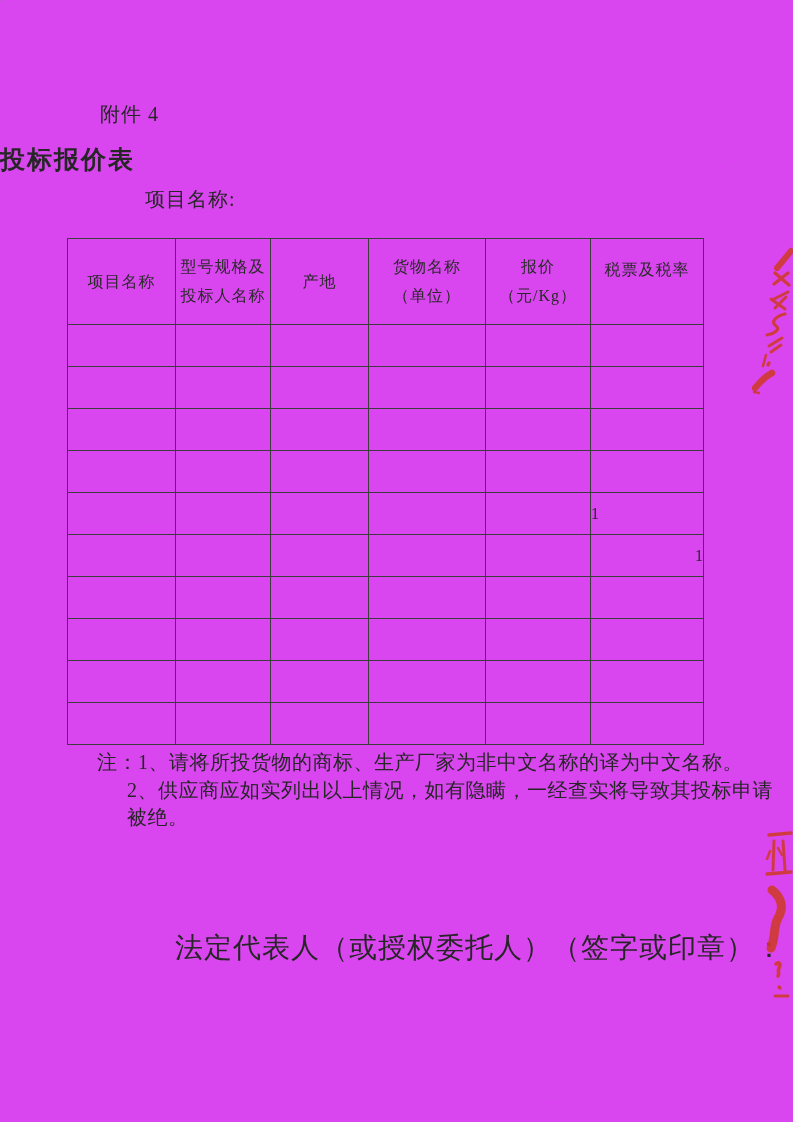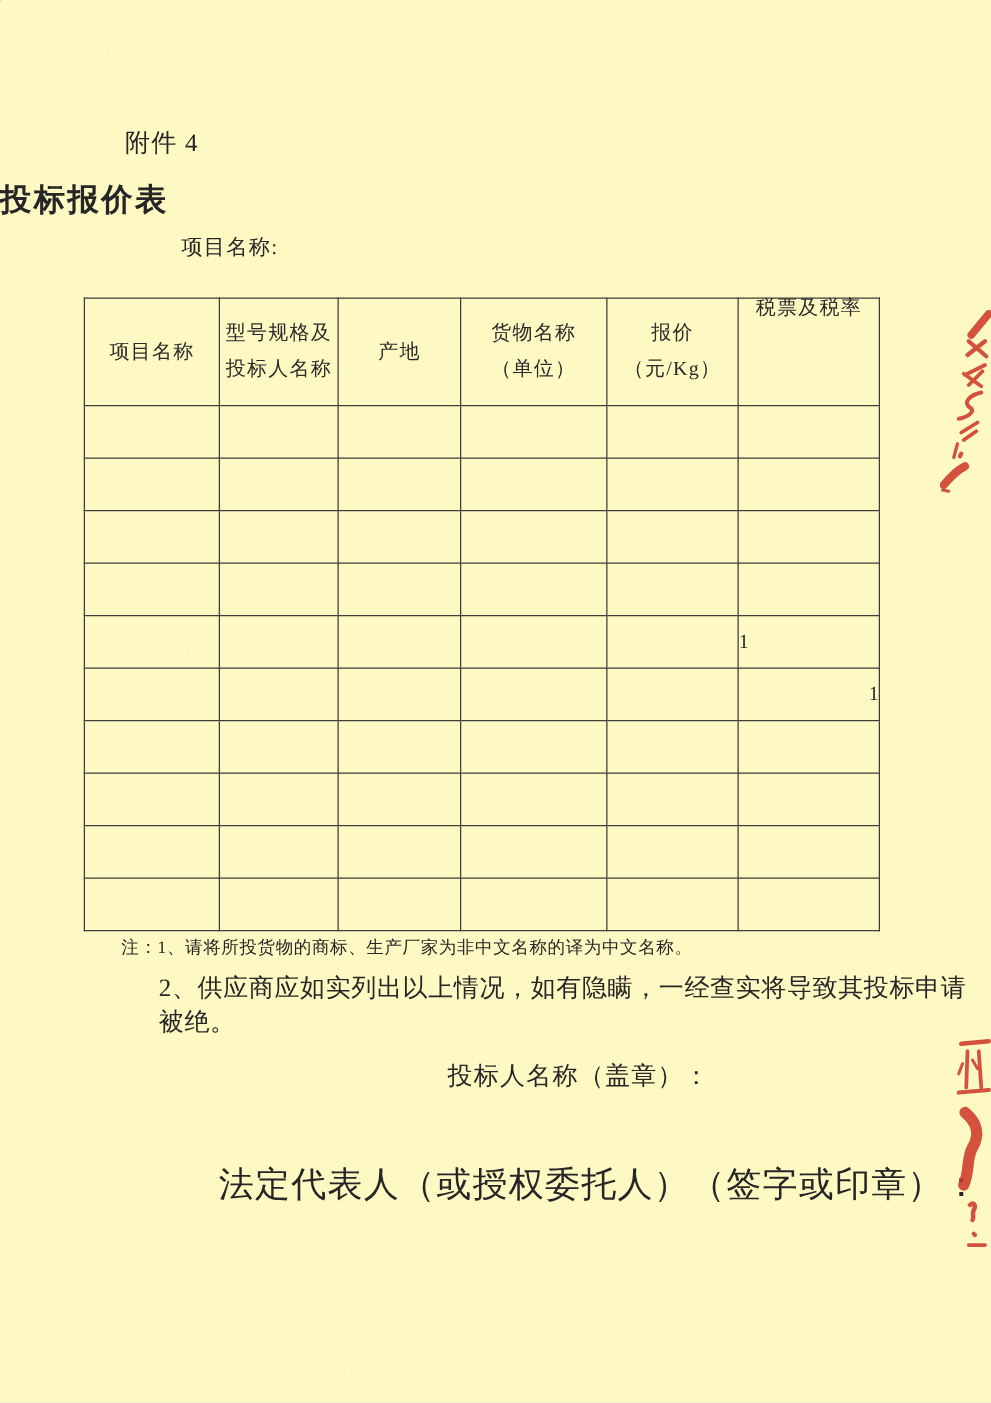--- a/index.html
+++ b/index.html
@@ -1,21 +1,21 @@
 <!DOCTYPE html>
 <html><head>
 <meta charset="utf-8">
 <style>
   html, body { margin: 0; padding: 0; background: #e8e8e8; }
   .page {
     position: relative;
     width: 793px;
     height: 1122px;
     margin: 0 auto;
-    background: #fef9c3;
+    background: #d946ef;
     overflow: hidden;
     font-family: "Liberation Serif", serif;
     color: #262626;
   }
   
   .speckles {
     position: absolute; top: 0; left: 0; width: 1px; height: 1px;
     background: rgba(150,150,150,0.4);
     box-shadow:
       86px 42px 0 rgba(150,150,150,.30), 371px 41px 0 rgba(150,150,150,.28),
@@ -32,44 +32,44 @@
     position: absolute; left: 100px; top: 101px;
     font-size: 20px; letter-spacing: 1px;
   }
   .doc-title {
     position: absolute; left: 0; top: 143px; width: 100%;
     font-size: 25px; font-weight: 600;
     letter-spacing: 2px; margin: 0;
   }
   .project-label {
     position: absolute; left: 145px; top: 186px;
-    font-size: 17px; letter-spacing: 1px;
+    font-size: 20px; letter-spacing: 1px;
   }
   table.bid-table {
     position: absolute; left: 67px; top: 238px;
     width: 636px; border-collapse: collapse; table-layout: fixed;
   }
   table.bid-table th, table.bid-table td {
     border: 1.7px solid #3d3d3d;
     padding: 0; font-weight: normal;
     font-size: 16px; color: #2a2a2a;
   }
   table.bid-table thead tr { height: 85px; }
   table.bid-table tbody tr { height: 42px; }
   .th-inner {
     display: flex; flex-direction: column; justify-content: center;
     align-items: center; height: 85px; gap: 13px; line-height: 1;
     letter-spacing: 1px;
   }
-  .th-inner.low { justify-content: flex-start; padding-bottom: 24px; box-sizing: border-box; }
+  .th-inner.low { justify-content: center; padding-bottom: 24px; box-sizing: border-box; }
   td.mark-left  { text-align: left;  vertical-align: middle; padding-left: 14px; font-size: 11px; color: #4a4a4a; }
   td.mark-right { text-align: right; vertical-align: middle; padding-right: 24px; padding-top: 14px; font-size: 11px; color: #4a4a4a; box-sizing: border-box; }
   .note-1 {
     position: absolute; left: 97px; top: 749px;
-    font-size: 14px; letter-spacing: 0.5px;
+    font-size: 20px; letter-spacing: 0.5px;
   }
   .note-2 {
     position: absolute; left: 127px; top: 777px;
     font-size: 20px; letter-spacing: 0.5px;
   }
   .bidder-label {
     position: absolute; left: 358px; top: 847px;
     font-size: 20px; letter-spacing: 1px;
   }
   .legal-label {
@@ -215,21 +215,20 @@
           <td></td>
           <td></td>
           <td></td>
         </tr>
     </tbody>
   </table>
 
   <div class="note-1">注：1、请将所投货物的商标、生产厂家为非中文名称的译为中文名称。</div>
   <div class="note-2">2、供应商应如实列出以上情况，如有隐瞒，一经查实将导致其投标申请被绝。</div>
 
-  <div class="bidder-label">投标人名称（盖章）：</div>
   <div class="legal-label">法定代表人（或授权委托人）（签字或印章）：</div>
 
   <svg class="stamp-top" viewBox="0 0 41 155" xmlns="http://www.w3.org/2000/svg">
     <g stroke="#cf3a2b" fill="none" stroke-linecap="round" stroke-linejoin="round" opacity="0.88">
       <path d="M25 26 L39 9" stroke-width="6"></path>
       <path d="M22 42 L36 31 M23 31 L37 43" stroke-width="3.4"></path>
       <path d="M36 50 L20 58 M34 55 L23 66 M19 57 L33 67" stroke-width="3"></path>
       <path d="M33 72 C24 74 18 80 24 84 C29 87 22 92 15 93" stroke-width="3.2"></path>
       <path d="M30 96 L17 104 M29 103 L19 110" stroke-width="3"></path>
       <path d="M14 113 L11 124" stroke-width="2.6"></path>

